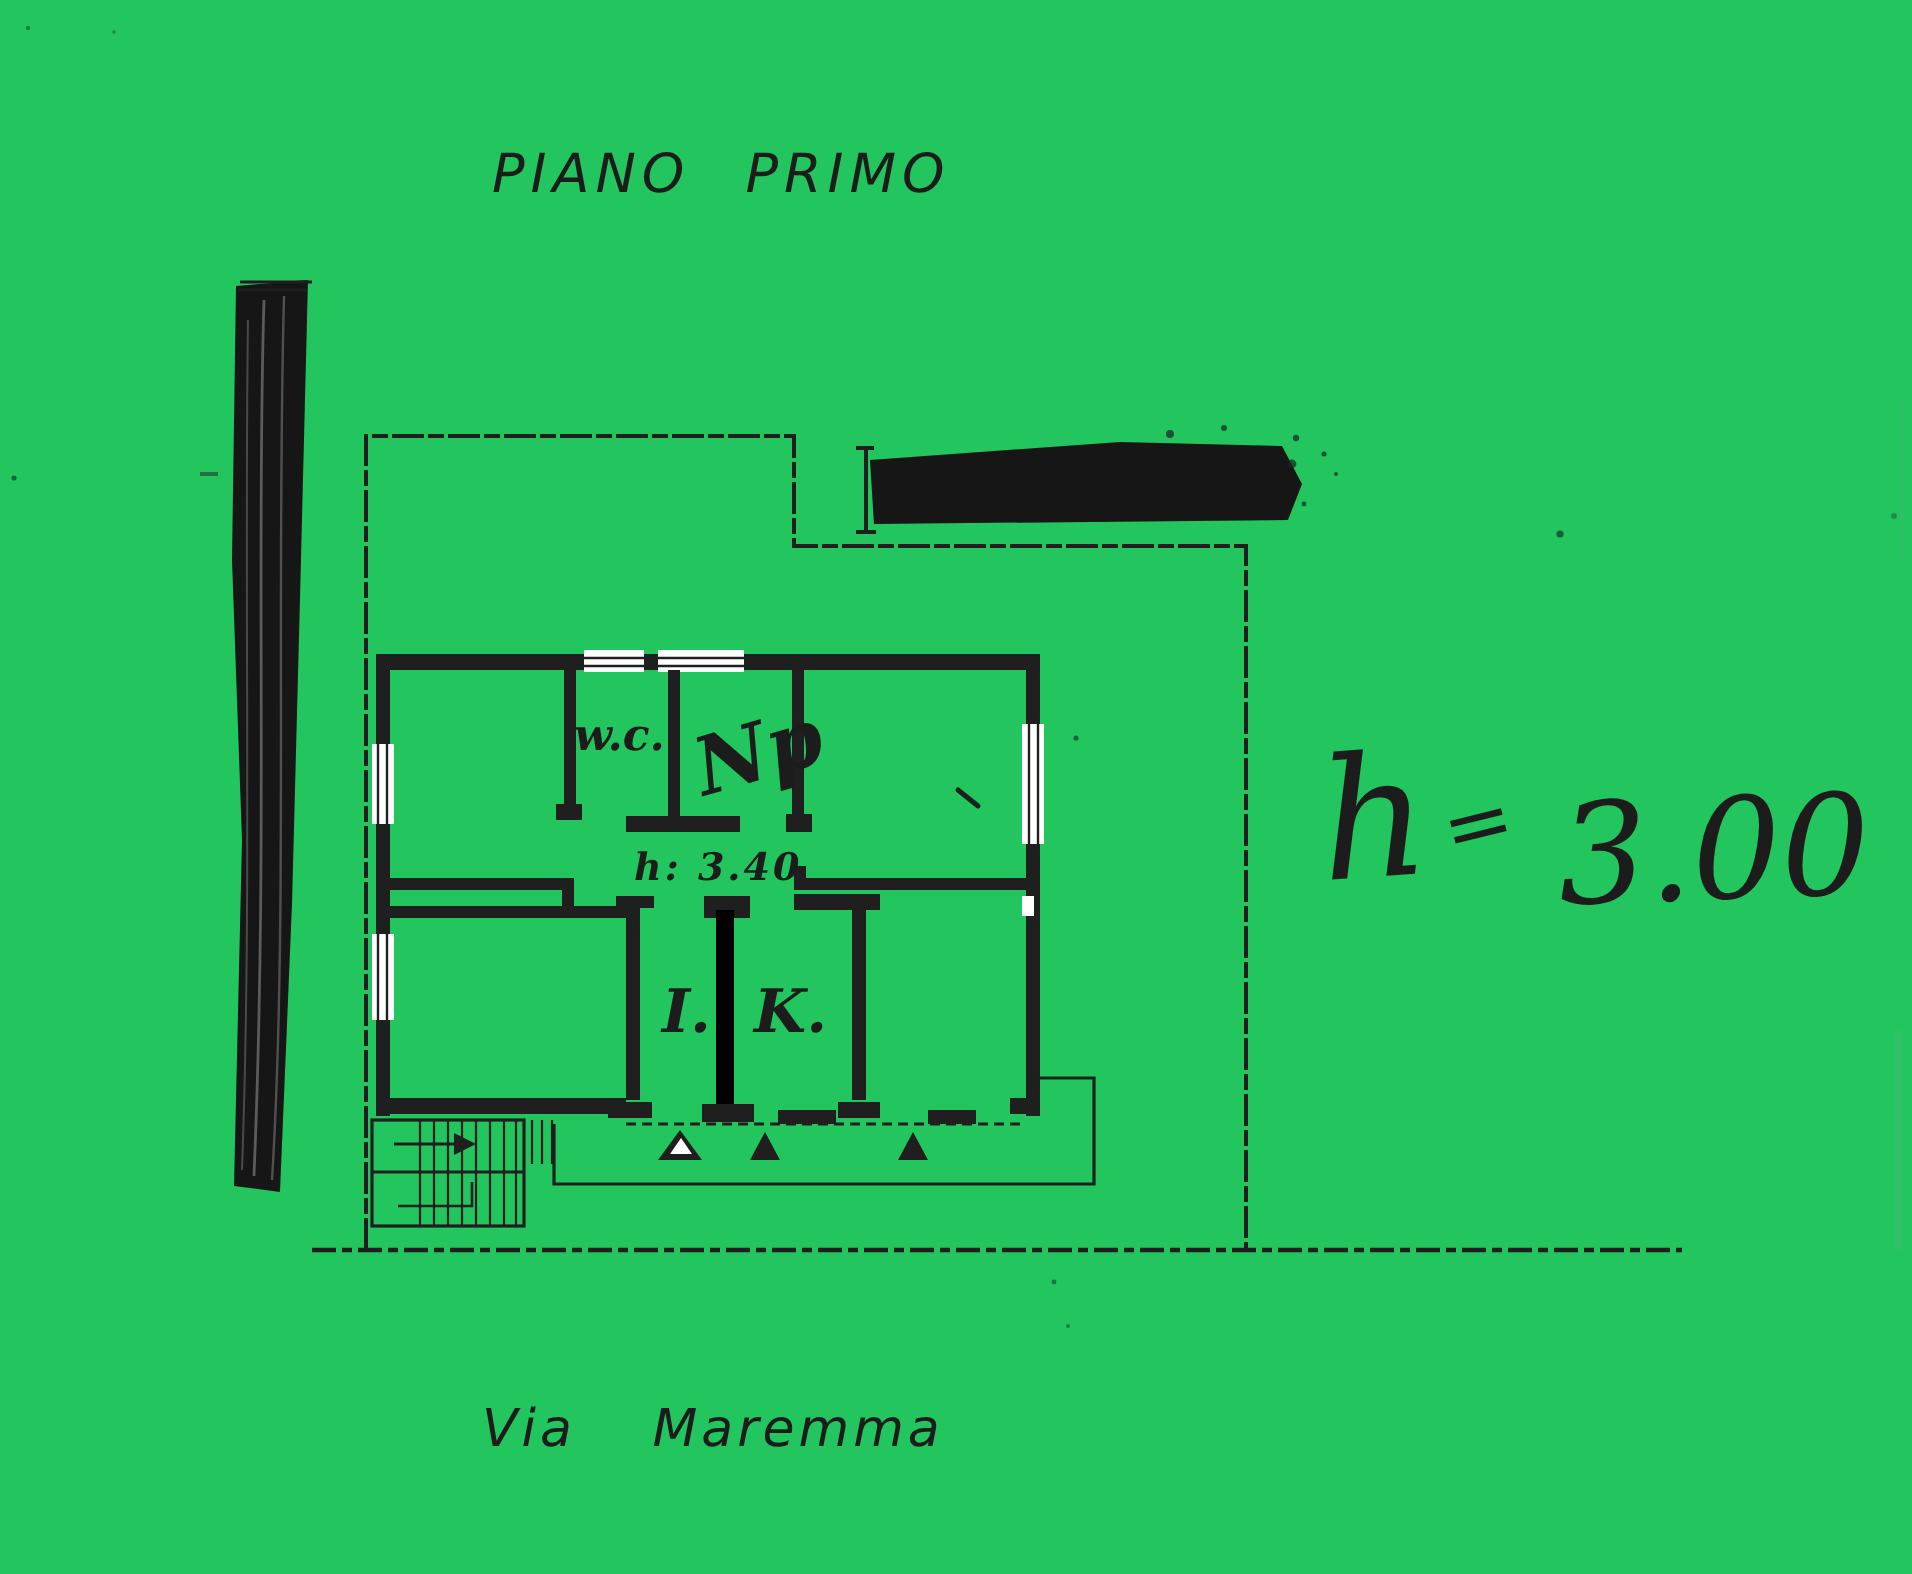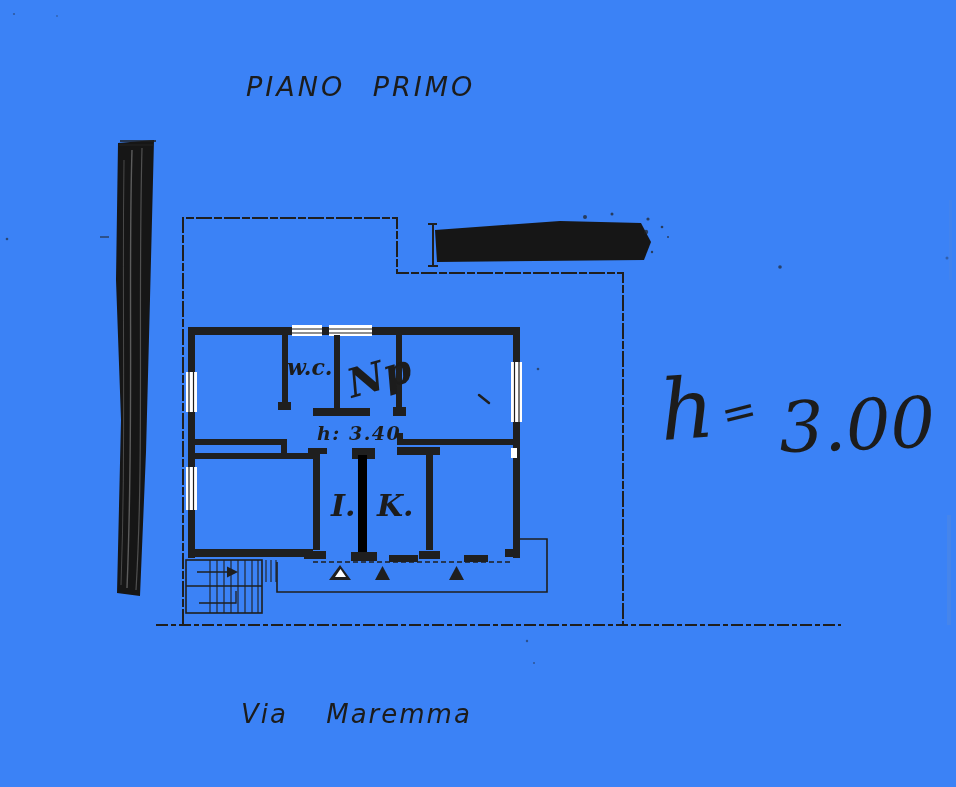--- a/index.html
+++ b/index.html
@@ -1,19 +1,19 @@
 <!DOCTYPE html>
 <html><head>
 <meta charset="utf-8">
 <style>
   html, body { margin: 0; padding: 0; background: #ffffff; }
   .page {
     position: relative;
     width: 956px; height: 787px;
-    background: #3b82f6;
+    background: #22c55e;
     overflow: hidden;
     font-family: "DejaVu Sans", sans-serif;
   }
   svg { display: block; }
   .ink-stroke { stroke: #1f1f1f; fill: none; }
   .ink-fill   { fill: #1f1f1f; stroke: none; }
   .white-fill { fill: #ffffff; stroke: none; }
   text { fill: #1c1c1c; }
   .t-title  { font: italic 27px "DejaVu Sans", sans-serif; letter-spacing: 3px; word-spacing: 16px; }
   .t-street { font: italic 26px "DejaVu Sans", sans-serif; letter-spacing: 2px; word-spacing: 28px; }

